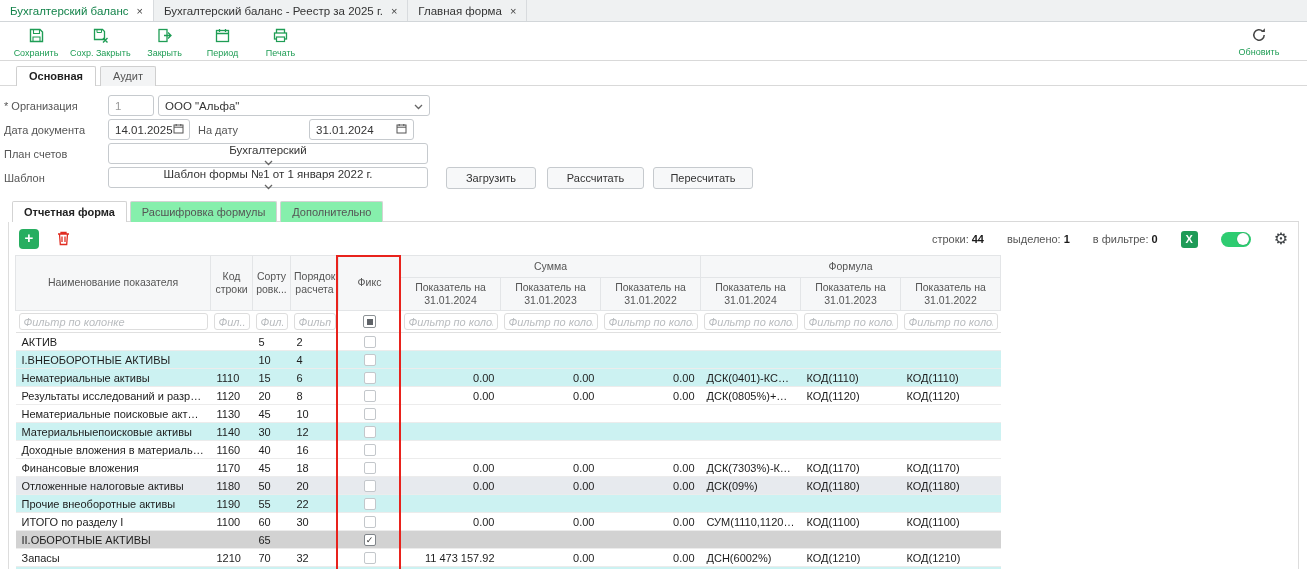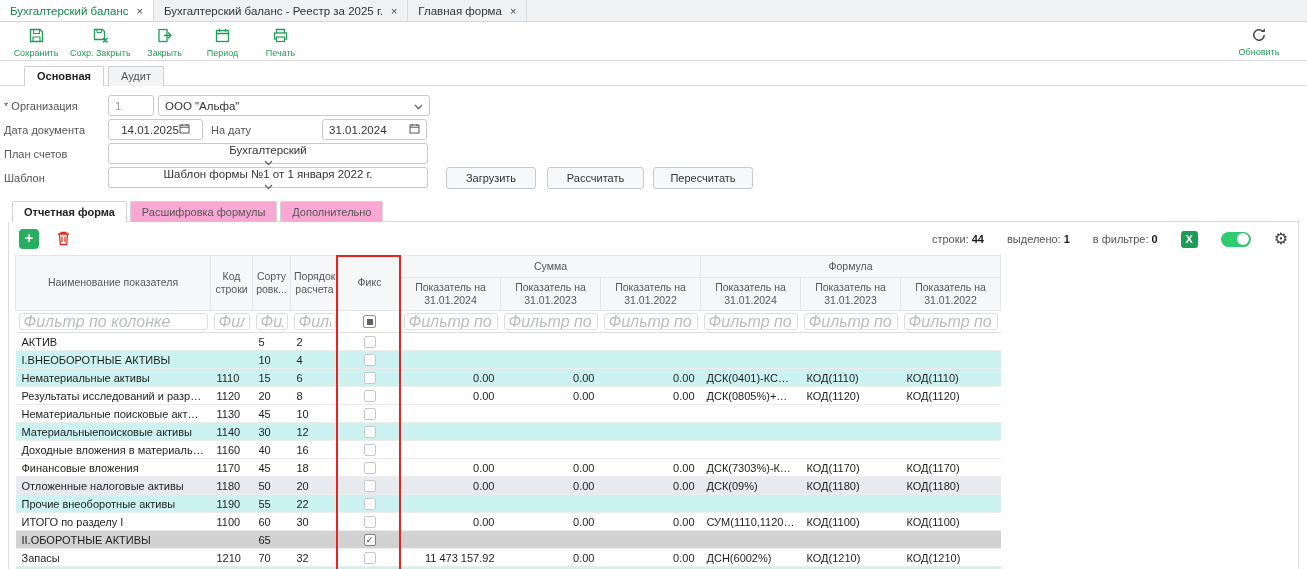--- a/index.html
+++ b/index.html
@@ -13,48 +13,48 @@
   .wtab.active { background: #fff; color: #13834a; }
   .wtab-close { font-size: 11px; color: #444; cursor: pointer; }
 
   
   .toolbar { display: flex; align-items: flex-start; padding: 5px 14px 2px 12px; border-bottom: 1px solid #d9d9d9; background: #fff; text-align: right; }
   .tbtn { display: flex; flex-direction: column; align-items: center; gap: 1px; margin-right: 10px; min-width: 48px; cursor: pointer; }
   .tbtn .tlbl { font-size: 9px; color: var(--green, #1f9d55); white-space: nowrap; }
   .toolbar-right { margin-left: auto; }
 
   
-  .formtabs { display: flex; padding-left: 24px; border-bottom: 1px solid #d9d9d9; margin-top: 5px; }
+  .formtabs { display: flex; padding-left: 16px; border-bottom: 1px solid #d9d9d9; margin-top: 5px; }
   .ftab { padding: 3px 12px 4px; font-size: 11px; border: 1px solid #cfcfcf; border-bottom: none;
           background: #f3f4f5; color: #555; margin-right: 4px; margin-bottom: -1px; border-radius: 2px 2px 0 0; cursor: pointer; }
   .ftab.active { background: #fff; font-weight: bold; color: #222; }
 
   
   .form { padding: 9px 4px 2px; }
   .frow { display: flex; align-items: center; height: 21px; margin-bottom: 3px; }
   .flabel { width: 104px; flex-shrink: 0; font-size: 11px; color: #555; }
   .inp { height: 21px; border: 1px solid #c6cace; border-radius: 3px; background: #fff;
          font-size: 11.5px; color: #333; display: flex; align-items: center; padding: 0 6px; cursor: text; }
   .sel { justify-content: space-between; cursor: pointer; }
   .inp-code { width: 46px; color: #999; }
   .sel-org { width: 272px; margin-left: 4px; }
-  .inp-date { width: 95px; justify-content: center; }
+  .inp-date { width: 82px; justify-content: flex-start; }
   .ondate { margin-left: 8px; width: 52px; font-size: 11px; color: #555; }
   .inp-date2 { width: 105px; margin-left: 59px; justify-content: space-between; }
   .sel-wide { width: 320px; flex-direction: column; }
   .btn { height: 22px; border: 1px solid #c6cace; border-radius: 3px; background: #f7f8f9; font-size: 11px;
          color: #333; display: flex; align-items: center; justify-content: center; cursor: pointer; }
   .btn-load { width: 90px; margin-left: 18px; }
   .btn-calc { width: 97px; margin-left: 11px; }
   .btn-recalc { width: 100px; margin-left: 9px; }
 
   
   .reporttabs { display: flex; margin: 8px 8px 0 12px; border-bottom: 1px solid #d9d9d9; }
   .rtab { padding: 4px 11px; font-size: 11px; border: 1px solid #d3d3d3; border-bottom: none; margin-right: 3px;
-          margin-bottom: -1px; background: #f9a8d4; color: #555; border-radius: 2px 2px 0 0; cursor: pointer; }
+          margin-bottom: -1px; background: #86efac; color: #555; border-radius: 2px 2px 0 0; cursor: pointer; }
   .rtab.active { background: #fff; font-weight: bold; color: #222; }
 
   
   .panel { margin: 0 8px; border: 1px solid #ddd; border-top: none; background: #fff; min-height: 360px; }
   .gridbar { display: flex; align-items: center; padding: 7px 10px 6px; }
   .addbtn { width: 20px; height: 20px; background: var(--green-bright, #27ae60); border-radius: 4px; color: #fff;
             font-size: 15px; line-height: 18px; text-align: center; font-weight: bold; cursor: pointer; }
   .trashbtn { margin-left: 17px; cursor: pointer; display: flex; align-items: center; }
   .gridbar-right { margin-left: auto; display: flex; align-items: center; gap: 23px; font-size: 11px; color: #555; }
   .stat b { color: #1a1a1a; margin-left: 3px; }
@@ -66,21 +66,21 @@
   .gear { font-size: 16px; color: #3c4043; cursor: pointer; line-height: 1; }
 
   
   .tablewrap { position: relative; margin-left: 6px; }
   table { border-collapse: collapse; table-layout: fixed; width: 985px; font-size: 11px; }
   thead th { background: #f6f7f8; color: #555; font-weight: normal; border: 1px solid #e3e5e7;
              font-size: 10.5px; text-align: center; line-height: 1.25; padding: 2px 3px; }
   tr.group-row th { height: 22px; }
   tr.title-row th { height: 33px; }
   tr.filter-row td { height: 22px; padding: 2px 3px; border-bottom: 1px solid #e0e0e0; background: #fff; text-align: center; }
-  .filter-input { width: 100%; height: 17px; border: 1px solid #ddd; border-radius: 3px; font-size: 16px;
+  .filter-input { width: 100%; height: 17px; border: 1px solid #ddd; border-radius: 3px; font-size: 11px;
                   font-style: italic; color: #777; padding: 0 4px; outline: none;
                   font-family: "Liberation Sans", "DejaVu Sans", sans-serif; }
   .filter-input::placeholder { color: #b9bcbf; font-style: italic; }
   .cb-master { width: 13px; height: 13px; border: 1px solid #8d9296; border-radius: 2px;
                display: inline-block; position: relative; vertical-align: middle; background: #fff; cursor: pointer; }
   .cb-master::after { content: ""; position: absolute; left: 2.5px; top: 2.5px; right: 2.5px; bottom: 2.5px; background: #5f6368; }
 
   tbody td { height: 18px; padding: 0 6px; border-bottom: 1px solid #ececec; color: #1d1d1d;
              overflow: hidden; white-space: nowrap; text-overflow: ellipsis; background: #fff; }
   td.c-sum { text-align: right; }

